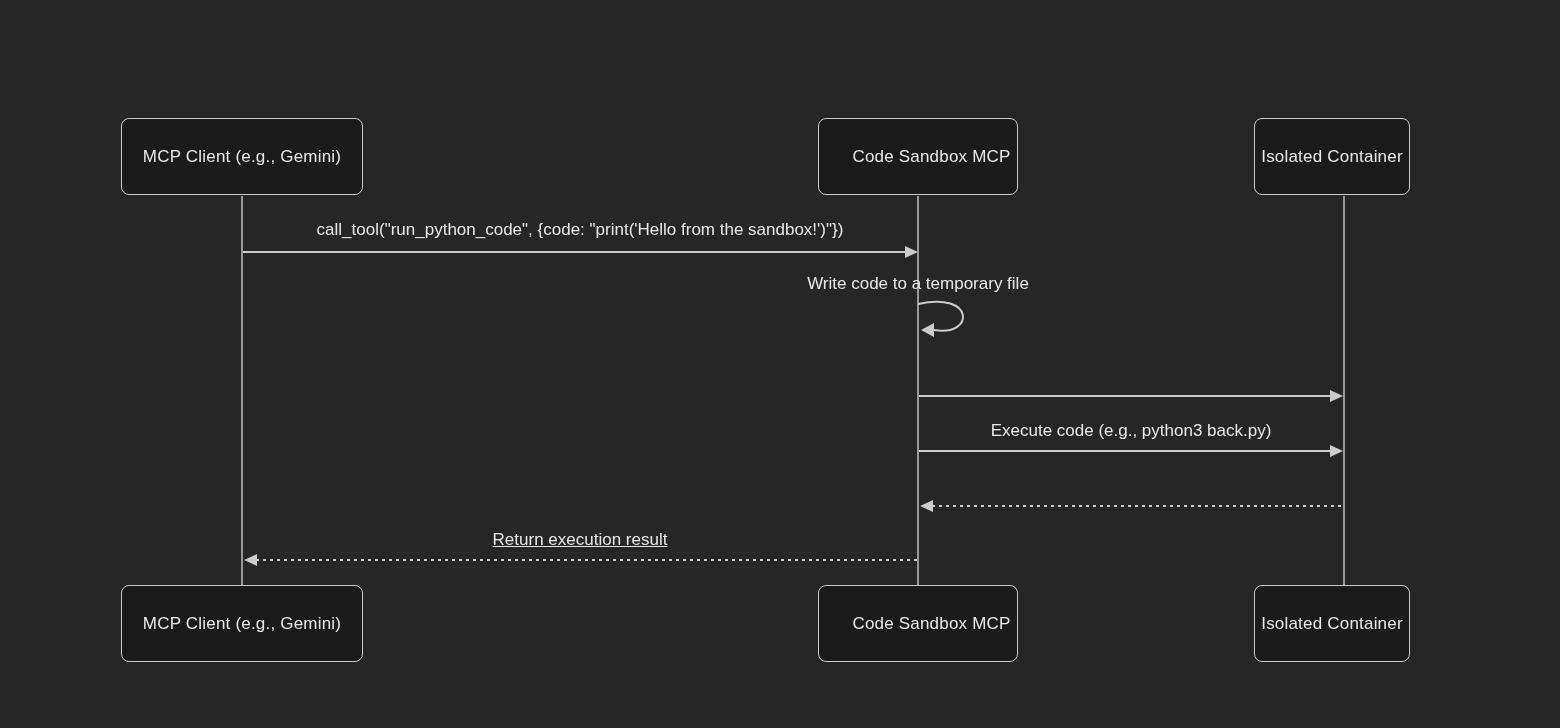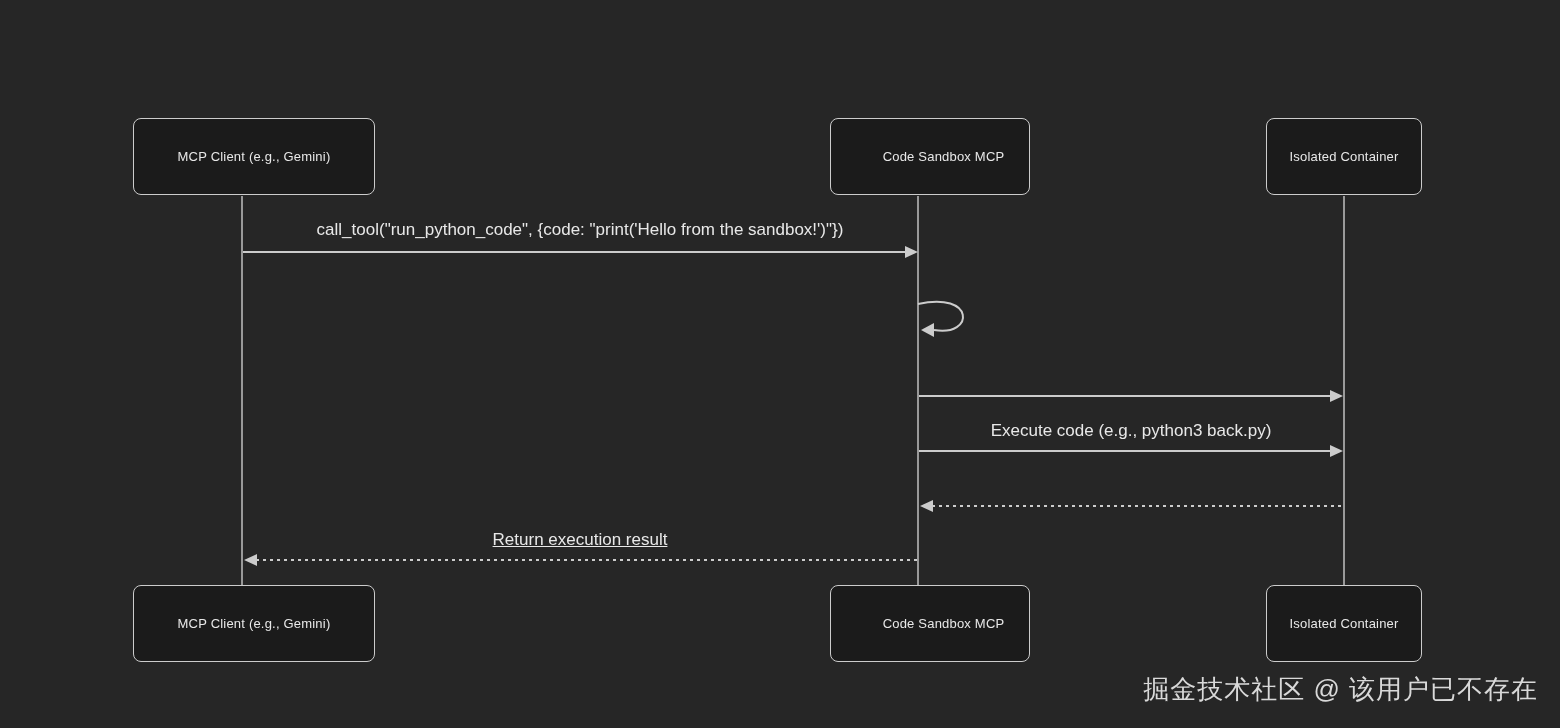--- a/index.html
+++ b/index.html
@@ -18,21 +18,21 @@
     background:var(--background);
     font-family:"Liberation Sans",sans-serif;
     color:var(--text);overflow:hidden;
   }
   .actor{
     position:absolute;height:77px;
     background:var(--actor-fill);
     border:1.5px solid var(--actor-border);
     border-radius:8px;
     display:flex;align-items:center;justify-content:center;
-    font-size:13px;letter-spacing:.2px;white-space:nowrap;margin-left:12px;
+    font-size:17px;letter-spacing:.2px;white-space:nowrap;
   }
   .actor.row-top{top:118px;}
   .actor.row-bottom{top:585px;}
   .actor.p-client{left:121px;width:242px;}
   .actor.p-server{left:818px;width:200px;padding-left:27px;}
   .actor.p-container{left:1254px;width:156px;}
 
   .lifeline{position:absolute;top:196px;height:389px;width:2px;background:var(--lifeline);}
   .lifeline.p-client{left:241px;}
   .lifeline.p-server{left:917px;}
@@ -102,20 +102,21 @@
   </div>
 
   <div class="lifeline p-client"></div>
   <div class="lifeline p-server"></div>
   <div class="lifeline p-container"></div>
 
   <div class="msg-label m1-label">call_tool("run_python_code", {code: "print('Hello from the sandbox!')"})</div>
   <div class="msg-line m1-line"></div>
   <div class="arrow-right m1-head"></div>
 
+  <div class="msg-label m2-label">Write code to a temporary file</div>
   <svg class="m2-loop" width="70" height="44" viewBox="0 0 70 44">
     <path d="M 1 9 C 58 -4, 58 42, 17 35" fill="none" stroke="#cccccc" stroke-width="2"></path>
     <polygon points="4,35 17,28 17,42" fill="#cccccc"></polygon>
   </svg>
 
   <div class="msg-line m3-line"></div>
   <div class="arrow-right m3-head"></div>
 
   <div class="msg-label m4-label">Execute code (e.g., python3 back.py)</div>
   <div class="msg-line m4-line"></div>
@@ -131,15 +132,14 @@
   <div class="actor row-bottom p-client">
     <span>MCP Client (e.g., Gemini)</span>
   </div>
   <div class="actor row-bottom p-server">
     <span>Code Sandbox MCP</span>
   </div>
   <div class="actor row-bottom p-container">
     <span>Isolated Container</span>
   </div>
 
-  <div class="watermark">掘金技术社区 @ 该用户已不存在</div>
 
 </div>
 
 </body></html>

